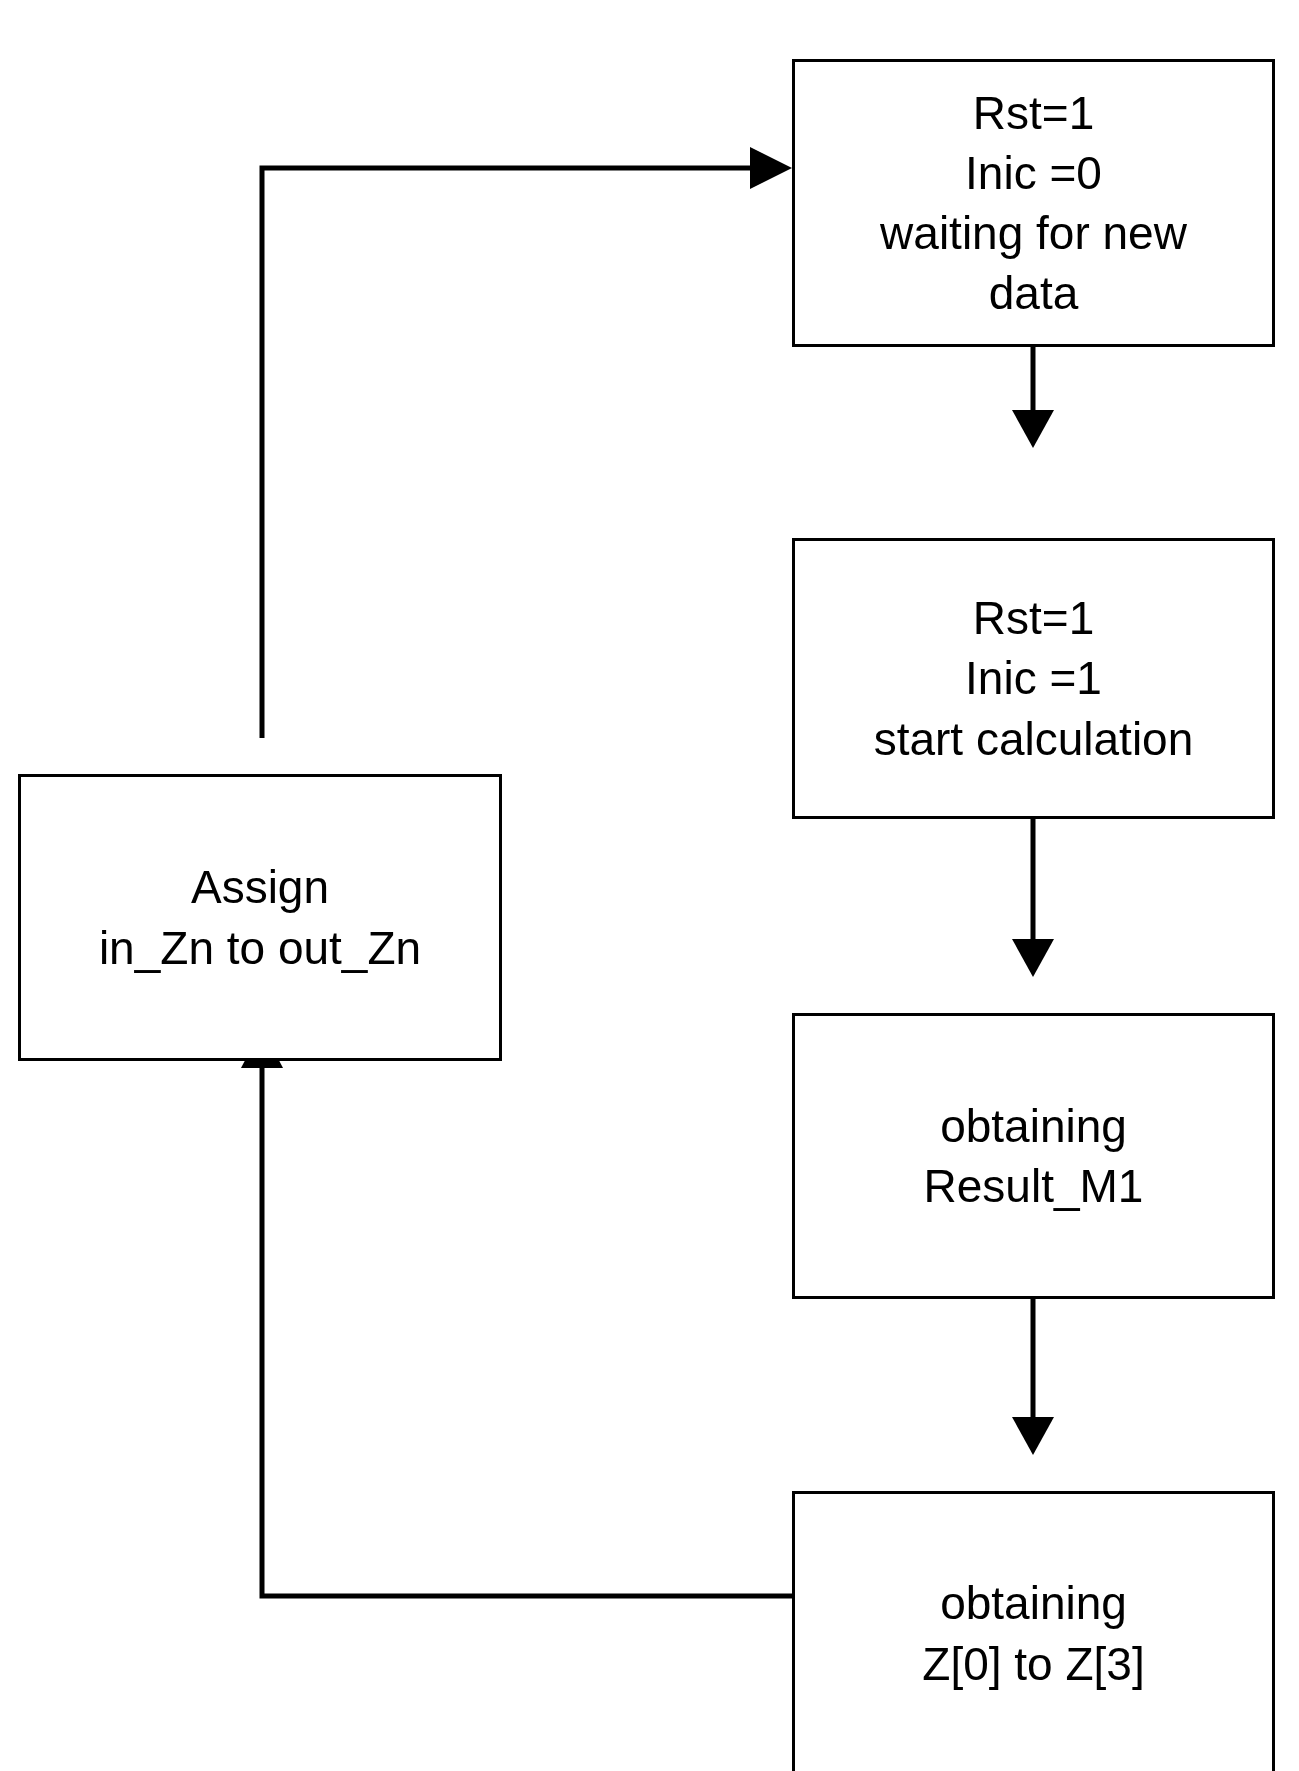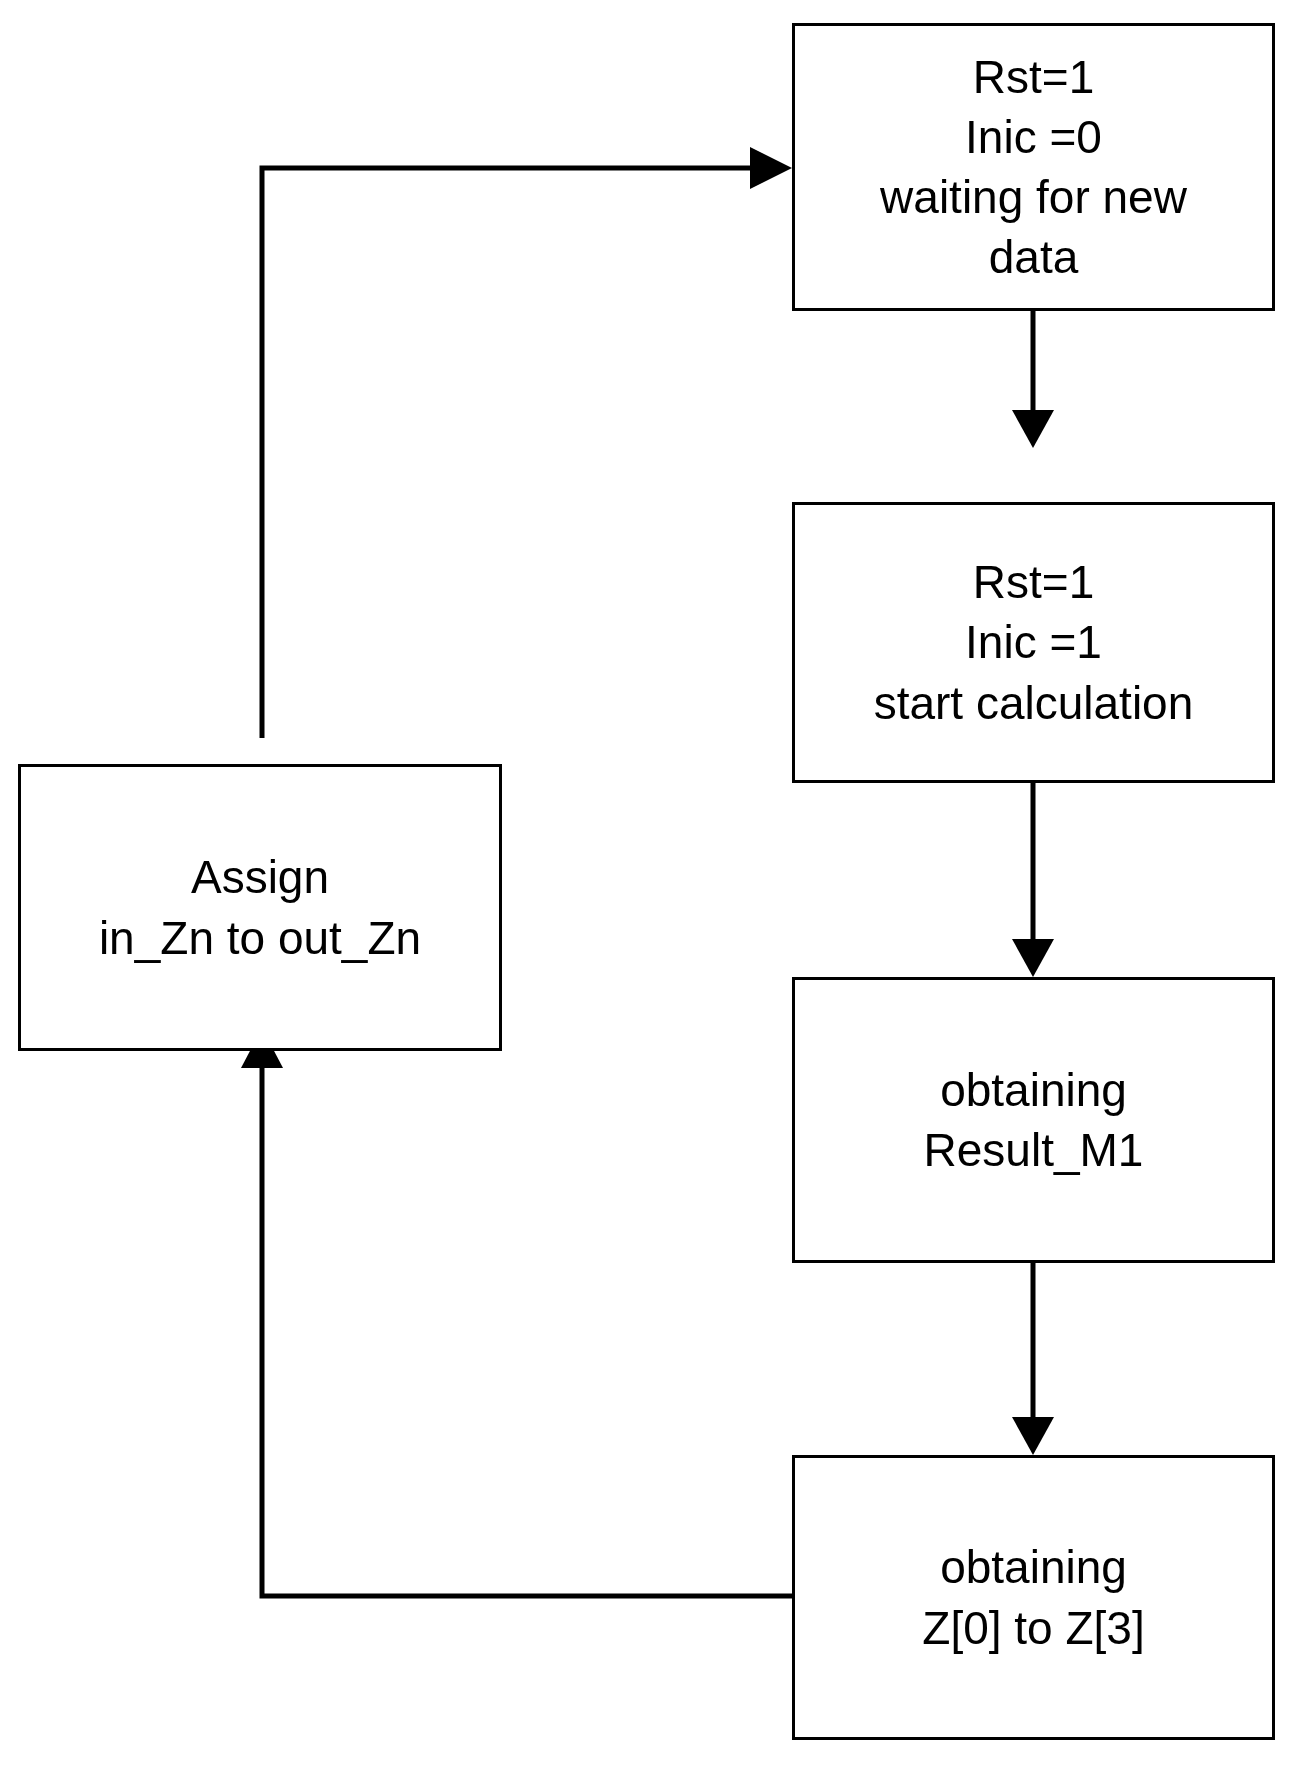--- a/index.html
+++ b/index.html
@@ -22,20 +22,21 @@
     background: #ffffff;
     display: flex;
     align-items: center;
     justify-content: center;
     text-align: center;
     color: #000000;
     font-size: 46px;
     line-height: 1.31;
     white-space: pre-line;
     letter-spacing: 0px;
+    margin-top: 36px;
   }
   .box-text {
     display: block;
     width: 100%;
     text-align: center;
     white-space: pre-line;
   }
   svg.edges {
     position: absolute;
     left: 0;
@@ -104,18 +105,18 @@
   <div class="flow-box" style="left:792px; top:977px; width:483px; height:286px;">
     <span class="box-text">obtaining
 Result_M1</span>
   </div>
 
   <div class="flow-box" style="left:792px; top:1455px; width:483px; height:285px;">
     <span class="box-text">obtaining
 Z[0] to Z[3]</span>
   </div>
 
-  <div class="flow-box" style="left:18px; top:764px; width:484px; height:287px;">
+  <div class="flow-box" style="left:18px; top:738px; width:484px; height:287px;">
     <span class="box-text">Assign
 in_Zn to out_Zn</span>
   </div>
 
 </div>
 
 </body></html>

